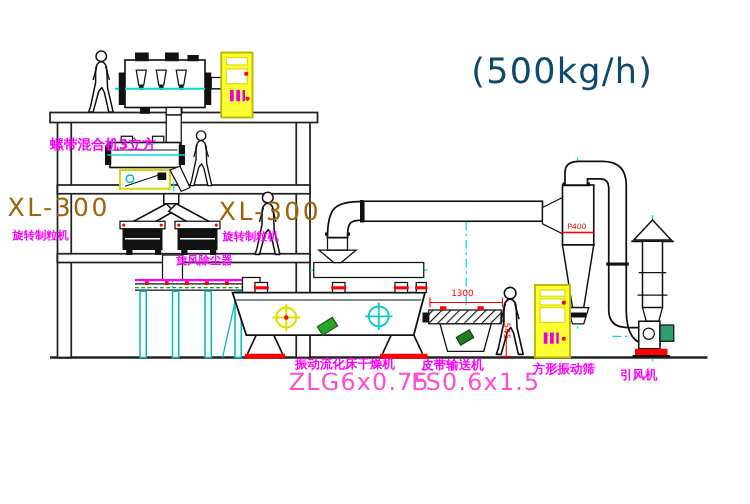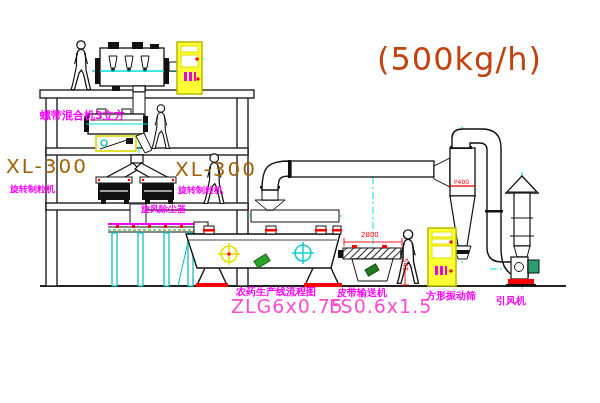--- a/index.html
+++ b/index.html
@@ -5,21 +5,21 @@
   html,body{margin:0;padding:0;background:#fff;}
   .stage{position:relative;width:600px;height:403px;background:#ffffff;overflow:hidden;
          font-family:"DejaVu Sans",sans-serif;}
   .stage svg{position:absolute;left:0;top:0;}
   .lbl{position:absolute;line-height:1;white-space:nowrap;color:#ff00ff;font-weight:bold;
        font-family:"DejaVu Sans",sans-serif;}
   .model{color:#ff4dd2;font-weight:normal;letter-spacing:1px;}
   .xl{color:#a16207;font-weight:normal;letter-spacing:2px;}
   .dim{color:#ff0000;font-weight:normal;}
   .title-zh{position:absolute;left:283px;top:51px;font-size:15px;color:#cc4444;font-weight:bold;letter-spacing:1px;}
-  .title-cap{position:absolute;left:377px;top:40px;font-size:32px;color:#c2410c;font-weight:normal;letter-spacing:1px;}
+  .title-cap{position:absolute;left:377px;top:40px;font-size:28px;color:#0c4a6e;font-weight:normal;letter-spacing:1px;}
   .rot90{transform:rotate(90deg);transform-origin:left top;}
 </style>
 </head>
 <body>
 
 <div class="stage">
 
 <svg width="600" height="403" viewBox="0 0 600 403">
   <defs>
     <pattern id="hatch" width="5" height="5" patternUnits="userSpaceOnUse" patternTransform="rotate(45)">
@@ -258,25 +258,25 @@
 
   <div class="lbl" style="left:40px;top:110px;font-size:11px">螺带混合机3立方</div>
 
   <div class="lbl xl" style="left:6px;top:156px;font-size:20px">XL-300</div>
   <div class="lbl" style="left:10px;top:185px;font-size:9px">旋转制粒机</div>
   <div class="lbl xl" style="left:175px;top:159px;font-size:20px">XL-300</div>
   <div class="lbl" style="left:178px;top:186px;font-size:9px">旋转制粒机</div>
 
   <div class="lbl" style="left:141px;top:205px;font-size:9px">旋风除尘器</div>
 
-  <div class="lbl" style="left:236px;top:287px;font-size:10px">农药生产线流程图</div>
+  <div class="lbl" style="left:236px;top:287px;font-size:10px">振动流化床干燥机</div>
   <div class="lbl model" style="left:231px;top:297px;font-size:19px">ZLG6x0.75</div>
 
   <div class="lbl" style="left:337px;top:288px;font-size:10px">皮带输送机</div>
   <div class="lbl model" style="left:329px;top:297px;font-size:19px">FS0.6x1.5</div>
 
   <div class="lbl" style="left:426px;top:291px;font-size:10px">方形振动筛</div>
   <div class="lbl" style="left:496px;top:296px;font-size:10px">引风机</div>
 
-  <div class="lbl dim" style="left:361px;top:232px;font-size:7px">2800</div>
+  <div class="lbl dim" style="left:361px;top:232px;font-size:7px">1300</div>
   <div class="lbl dim rot90" style="left:408px;top:258px;font-size:7px">545</div>
   <div class="lbl dim" style="left:454px;top:179px;font-size:6px">P400</div>
 </div>
 
 </body></html>

